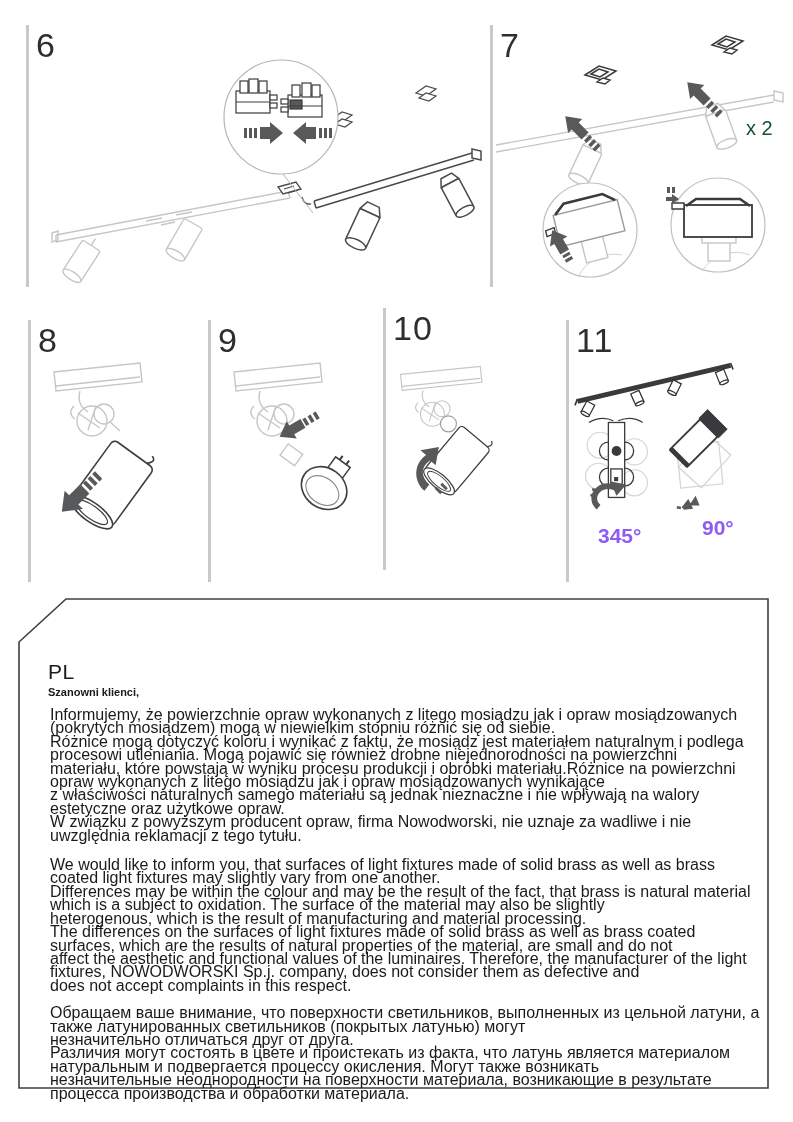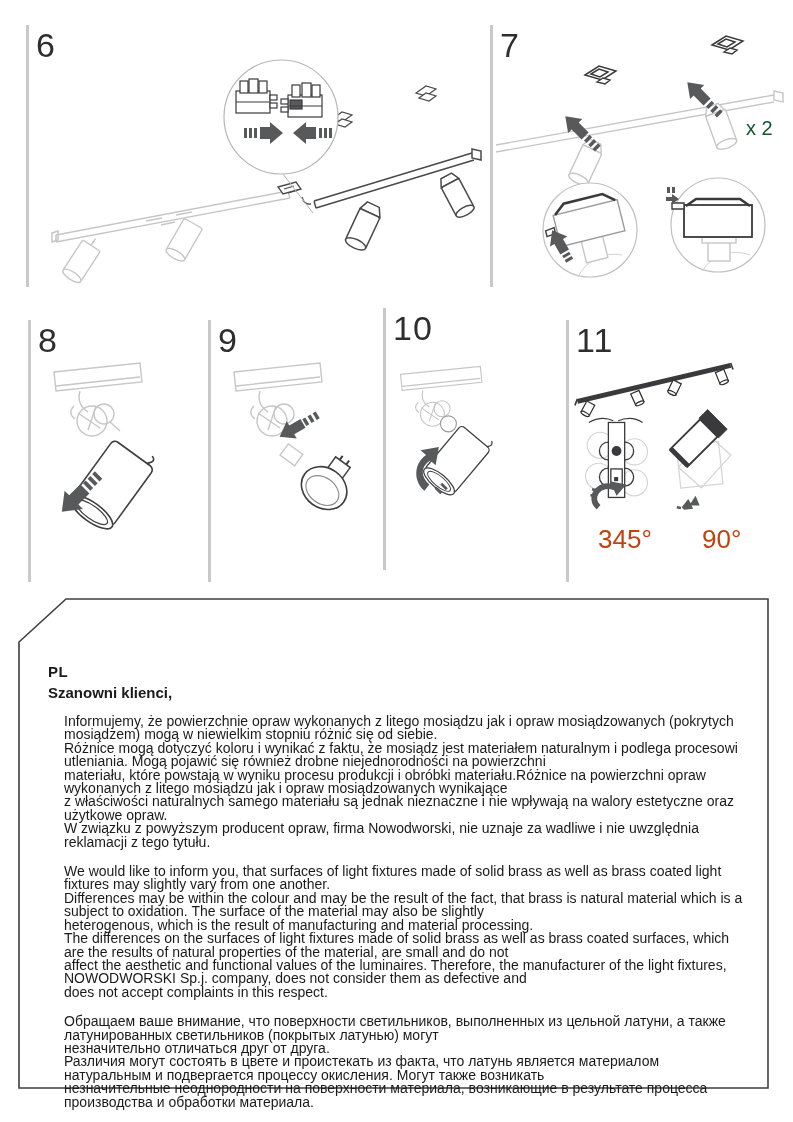--- a/index.html
+++ b/index.html
@@ -4,30 +4,30 @@
 <style>
   html,body{margin:0;padding:0;background:#fff;}
   #page{position:relative;width:793px;height:1122px;background:#ffffff;overflow:hidden;
         font-family:"Liberation Sans",sans-serif;color:#1a1a1a;}
   .panel{position:absolute;}
   .divider{position:absolute;left:0;top:0;width:2.5px;height:100%;background:#c9c9c9;}
   .step-number{position:absolute;left:10px;top:0px;font-size:34px;color:#2e2e30;
                font-weight:400;letter-spacing:1px;line-height:40px;}
   .fig{position:absolute;left:0;top:0;width:100%;height:100%;}
   .qty-label{position:absolute;left:256px;top:92px;font-size:20px;color:#14532d;}
-  .deg-label{position:absolute;font-size:26px;color:#c2410c;}
+  .deg-label{position:absolute;font-size:21px;color:#8b5cf6;font-weight:bold;}
   .deg-345{left:32px;top:204px;}
-  .deg-90{left:136px;top:204px;}
+  .deg-90{left:136px;top:196px;}
   
   #notice-outline{position:absolute;left:18px;top:598px;}
   #notice-text{position:absolute;left:48px;top:664px;width:714px;}
-  .lang-heading{font-size:15px;font-weight:bold;line-height:16px;margin:0 0 6px 0;letter-spacing:.5px;}
-  .greeting{font-size:15px;line-height:13px;margin:0 0 9px 0;}
+  .lang-heading{font-size:21px;font-weight:normal;line-height:16px;margin:0 0 6px 0;letter-spacing:.5px;}
+  .greeting{font-size:11px;line-height:13px;margin:0 0 9px 0;}
   .greeting.bold{font-weight:bold;}
-  .body-text{font-size:14px;line-height:13.4px;margin:16px;white-space:pre-line;}
+  .body-text{font-size:16px;line-height:13.4px;margin:2px;white-space:pre-line;}
   .mb-pl{margin-bottom:16px;}
   .mb-eng{margin-bottom:14px;}
   .mb-rus1{margin-bottom:12px;}
   svg{display:block;}
 </style>
 </head>
 <body>
 
 <div id="page">
 

